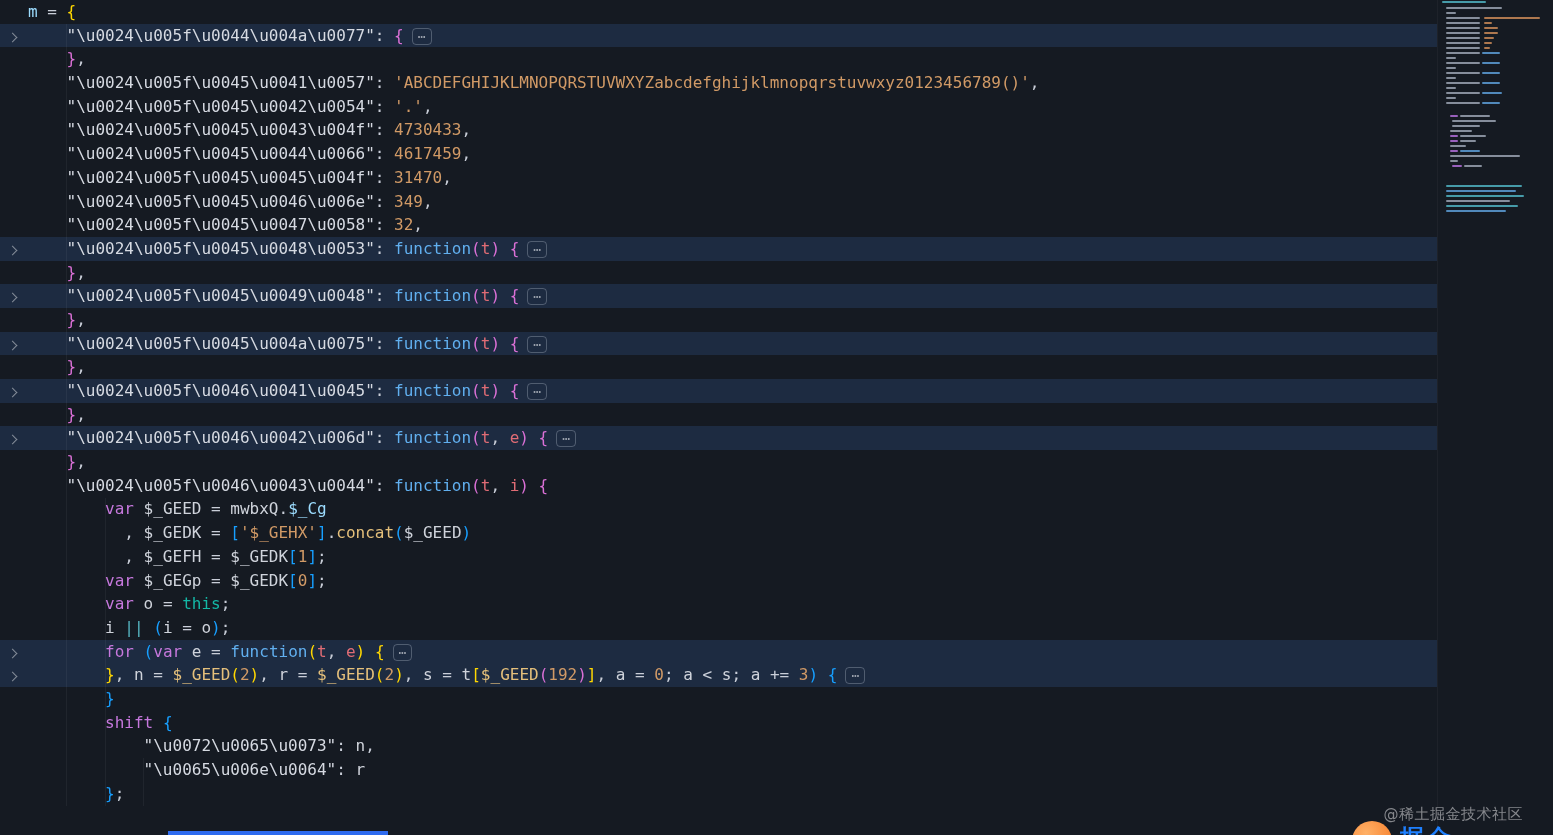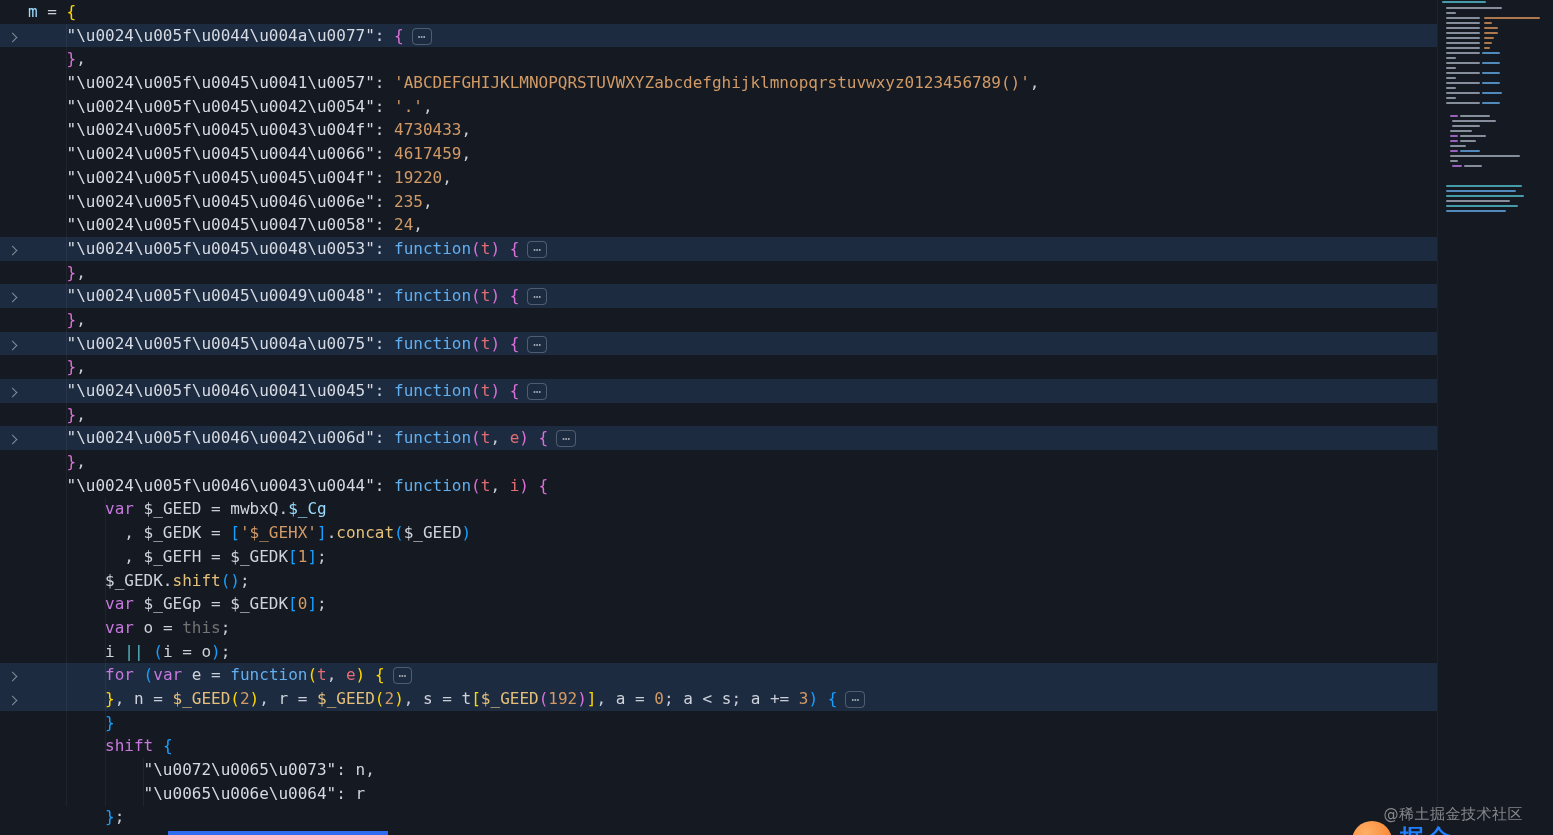--- a/index.html
+++ b/index.html
@@ -62,29 +62,29 @@
         <div class="line">
           <span class="gutter"></span>
           <span class="code"><span style="color: rgb(201, 206, 216);">    </span><span style="color: rgb(214, 218, 226);">"\u0024\u005f\u0045\u0043\u004f"</span><span style="color: rgb(201, 206, 216);">: </span><span style="color: rgb(209, 154, 102);">4730433</span><span style="color: rgb(201, 206, 216);">,</span></span>
         </div>
         <div class="line">
           <span class="gutter"></span>
           <span class="code"><span style="color: rgb(201, 206, 216);">    </span><span style="color: rgb(214, 218, 226);">"\u0024\u005f\u0045\u0044\u0066"</span><span style="color: rgb(201, 206, 216);">: </span><span style="color: rgb(209, 154, 102);">4617459</span><span style="color: rgb(201, 206, 216);">,</span></span>
         </div>
         <div class="line">
           <span class="gutter"></span>
-          <span class="code"><span style="color: rgb(201, 206, 216);">    </span><span style="color: rgb(214, 218, 226);">"\u0024\u005f\u0045\u0045\u004f"</span><span style="color: rgb(201, 206, 216);">: </span><span style="color: rgb(209, 154, 102);">19220</span><span style="color: rgb(201, 206, 216);">,</span></span>
-        </div>
-        <div class="line">
-          <span class="gutter"></span>
-          <span class="code"><span style="color: rgb(201, 206, 216);">    </span><span style="color: rgb(214, 218, 226);">"\u0024\u005f\u0045\u0046\u006e"</span><span style="color: rgb(201, 206, 216);">: </span><span style="color: rgb(209, 154, 102);">235</span><span style="color: rgb(201, 206, 216);">,</span></span>
-        </div>
-        <div class="line">
-          <span class="gutter"></span>
-          <span class="code"><span style="color: rgb(201, 206, 216);">    </span><span style="color: rgb(214, 218, 226);">"\u0024\u005f\u0045\u0047\u0058"</span><span style="color: rgb(201, 206, 216);">: </span><span style="color: rgb(209, 154, 102);">24</span><span style="color: rgb(201, 206, 216);">,</span></span>
+          <span class="code"><span style="color: rgb(201, 206, 216);">    </span><span style="color: rgb(214, 218, 226);">"\u0024\u005f\u0045\u0045\u004f"</span><span style="color: rgb(201, 206, 216);">: </span><span style="color: rgb(209, 154, 102);">31470</span><span style="color: rgb(201, 206, 216);">,</span></span>
+        </div>
+        <div class="line">
+          <span class="gutter"></span>
+          <span class="code"><span style="color: rgb(201, 206, 216);">    </span><span style="color: rgb(214, 218, 226);">"\u0024\u005f\u0045\u0046\u006e"</span><span style="color: rgb(201, 206, 216);">: </span><span style="color: rgb(209, 154, 102);">349</span><span style="color: rgb(201, 206, 216);">,</span></span>
+        </div>
+        <div class="line">
+          <span class="gutter"></span>
+          <span class="code"><span style="color: rgb(201, 206, 216);">    </span><span style="color: rgb(214, 218, 226);">"\u0024\u005f\u0045\u0047\u0058"</span><span style="color: rgb(201, 206, 216);">: </span><span style="color: rgb(209, 154, 102);">32</span><span style="color: rgb(201, 206, 216);">,</span></span>
         </div>
         <div class="line hl">
           <span class="gutter"><span class="chev-i"></span></span>
           <span class="code"><span style="color: rgb(201, 206, 216);">    </span><span style="color: rgb(214, 218, 226);">"\u0024\u005f\u0045\u0048\u0053"</span><span style="color: rgb(201, 206, 216);">: </span><span style="color: rgb(97, 175, 239);">function</span><span style="color: rgb(218, 112, 214);">(</span><span style="color: rgb(224, 108, 117);">t</span><span style="color: rgb(218, 112, 214);">)</span><span style="color: rgb(201, 206, 216);"> </span><span style="color: rgb(218, 112, 214);">{</span><span class="fold-badge" style="color: rgb(153, 160, 171);">⋯</span></span>
         </div>
         <div class="line">
           <span class="gutter"></span>
           <span class="code"><span style="color: rgb(201, 206, 216);">    </span><span style="color: rgb(218, 112, 214);">}</span><span style="color: rgb(201, 206, 216);">,</span></span>
         </div>
         <div class="line hl">
@@ -130,29 +130,25 @@
         <div class="line">
           <span class="gutter"></span>
           <span class="code"><span style="color: rgb(201, 206, 216);">          , </span><span style="color: rgb(207, 211, 219);">$_GEDK</span><span style="color: rgb(201, 206, 216);"> = </span><span style="color: rgb(23, 159, 255);">[</span><span style="color: rgb(209, 154, 102);">'$_GEHX'</span><span style="color: rgb(23, 159, 255);">]</span><span style="color: rgb(201, 206, 216);">.</span><span style="color: rgb(229, 192, 123);">concat</span><span style="color: rgb(23, 159, 255);">(</span><span style="color: rgb(207, 211, 219);">$_GEED</span><span style="color: rgb(23, 159, 255);">)</span></span>
         </div>
         <div class="line">
           <span class="gutter"></span>
           <span class="code"><span style="color: rgb(201, 206, 216);">          , </span><span style="color: rgb(207, 211, 219);">$_GEFH</span><span style="color: rgb(201, 206, 216);"> = </span><span style="color: rgb(207, 211, 219);">$_GEDK</span><span style="color: rgb(23, 159, 255);">[</span><span style="color: rgb(209, 154, 102);">1</span><span style="color: rgb(23, 159, 255);">]</span><span style="color: rgb(201, 206, 216);">;</span></span>
         </div>
         <div class="line">
           <span class="gutter"></span>
-          <span class="code"><span style="color: rgb(201, 206, 216);">        </span><span style="color: rgb(207, 211, 219);">$_GEDK</span><span style="color: rgb(201, 206, 216);">.</span><span style="color: rgb(229, 192, 123);">shift</span><span style="color: rgb(23, 159, 255);">()</span><span style="color: rgb(201, 206, 216);">;</span></span>
-        </div>
-        <div class="line">
-          <span class="gutter"></span>
           <span class="code"><span style="color: rgb(201, 206, 216);">        </span><span style="color: rgb(198, 120, 221);">var</span><span style="color: rgb(201, 206, 216);"> </span><span style="color: rgb(207, 211, 219);">$_GEGp</span><span style="color: rgb(201, 206, 216);"> = </span><span style="color: rgb(207, 211, 219);">$_GEDK</span><span style="color: rgb(23, 159, 255);">[</span><span style="color: rgb(209, 154, 102);">0</span><span style="color: rgb(23, 159, 255);">]</span><span style="color: rgb(201, 206, 216);">;</span></span>
         </div>
         <div class="line">
           <span class="gutter"></span>
-          <span class="code"><span style="color: rgb(201, 206, 216);">        </span><span style="color: rgb(198, 120, 221);">var</span><span style="color: rgb(201, 206, 216);"> </span><span style="color: rgb(207, 211, 219);">o</span><span style="color: rgb(201, 206, 216);"> = </span><span style="color: #737373;">this</span><span style="color: rgb(201, 206, 216);">;</span></span>
+          <span class="code"><span style="color: rgb(201, 206, 216);">        </span><span style="color: rgb(198, 120, 221);">var</span><span style="color: rgb(201, 206, 216);"> </span><span style="color: rgb(207, 211, 219);">o</span><span style="color: rgb(201, 206, 216);"> = </span><span style="color: #14b8a6;">this</span><span style="color: rgb(201, 206, 216);">;</span></span>
         </div>
         <div class="line">
           <span class="gutter"></span>
           <span class="code"><span style="color: rgb(201, 206, 216);">        </span><span style="color: rgb(207, 211, 219);">i</span><span style="color: rgb(201, 206, 216);"> </span><span style="color: rgb(86, 182, 194);">||</span><span style="color: rgb(201, 206, 216);"> </span><span style="color: rgb(23, 159, 255);">(</span><span style="color: rgb(207, 211, 219);">i</span><span style="color: rgb(201, 206, 216);"> = </span><span style="color: rgb(207, 211, 219);">o</span><span style="color: rgb(23, 159, 255);">)</span><span style="color: rgb(201, 206, 216);">;</span></span>
         </div>
         <div class="line hl">
           <span class="gutter"><span class="chev-i"></span></span>
           <span class="code"><span style="color: rgb(201, 206, 216);">        </span><span style="color: rgb(198, 120, 221);">for</span><span style="color: rgb(201, 206, 216);"> </span><span style="color: rgb(23, 159, 255);">(</span><span style="color: rgb(198, 120, 221);">var</span><span style="color: rgb(201, 206, 216);"> </span><span style="color: rgb(207, 211, 219);">e</span><span style="color: rgb(201, 206, 216);"> = </span><span style="color: rgb(97, 175, 239);">function</span><span style="color: rgb(255, 215, 0);">(</span><span style="color: rgb(224, 108, 117);">t</span><span style="color: rgb(201, 206, 216);">, </span><span style="color: rgb(224, 108, 117);">e</span><span style="color: rgb(255, 215, 0);">)</span><span style="color: rgb(201, 206, 216);"> </span><span style="color: rgb(255, 215, 0);">{</span><span class="fold-badge" style="color: rgb(153, 160, 171);">⋯</span></span>
         </div>
         <div class="line hl">

